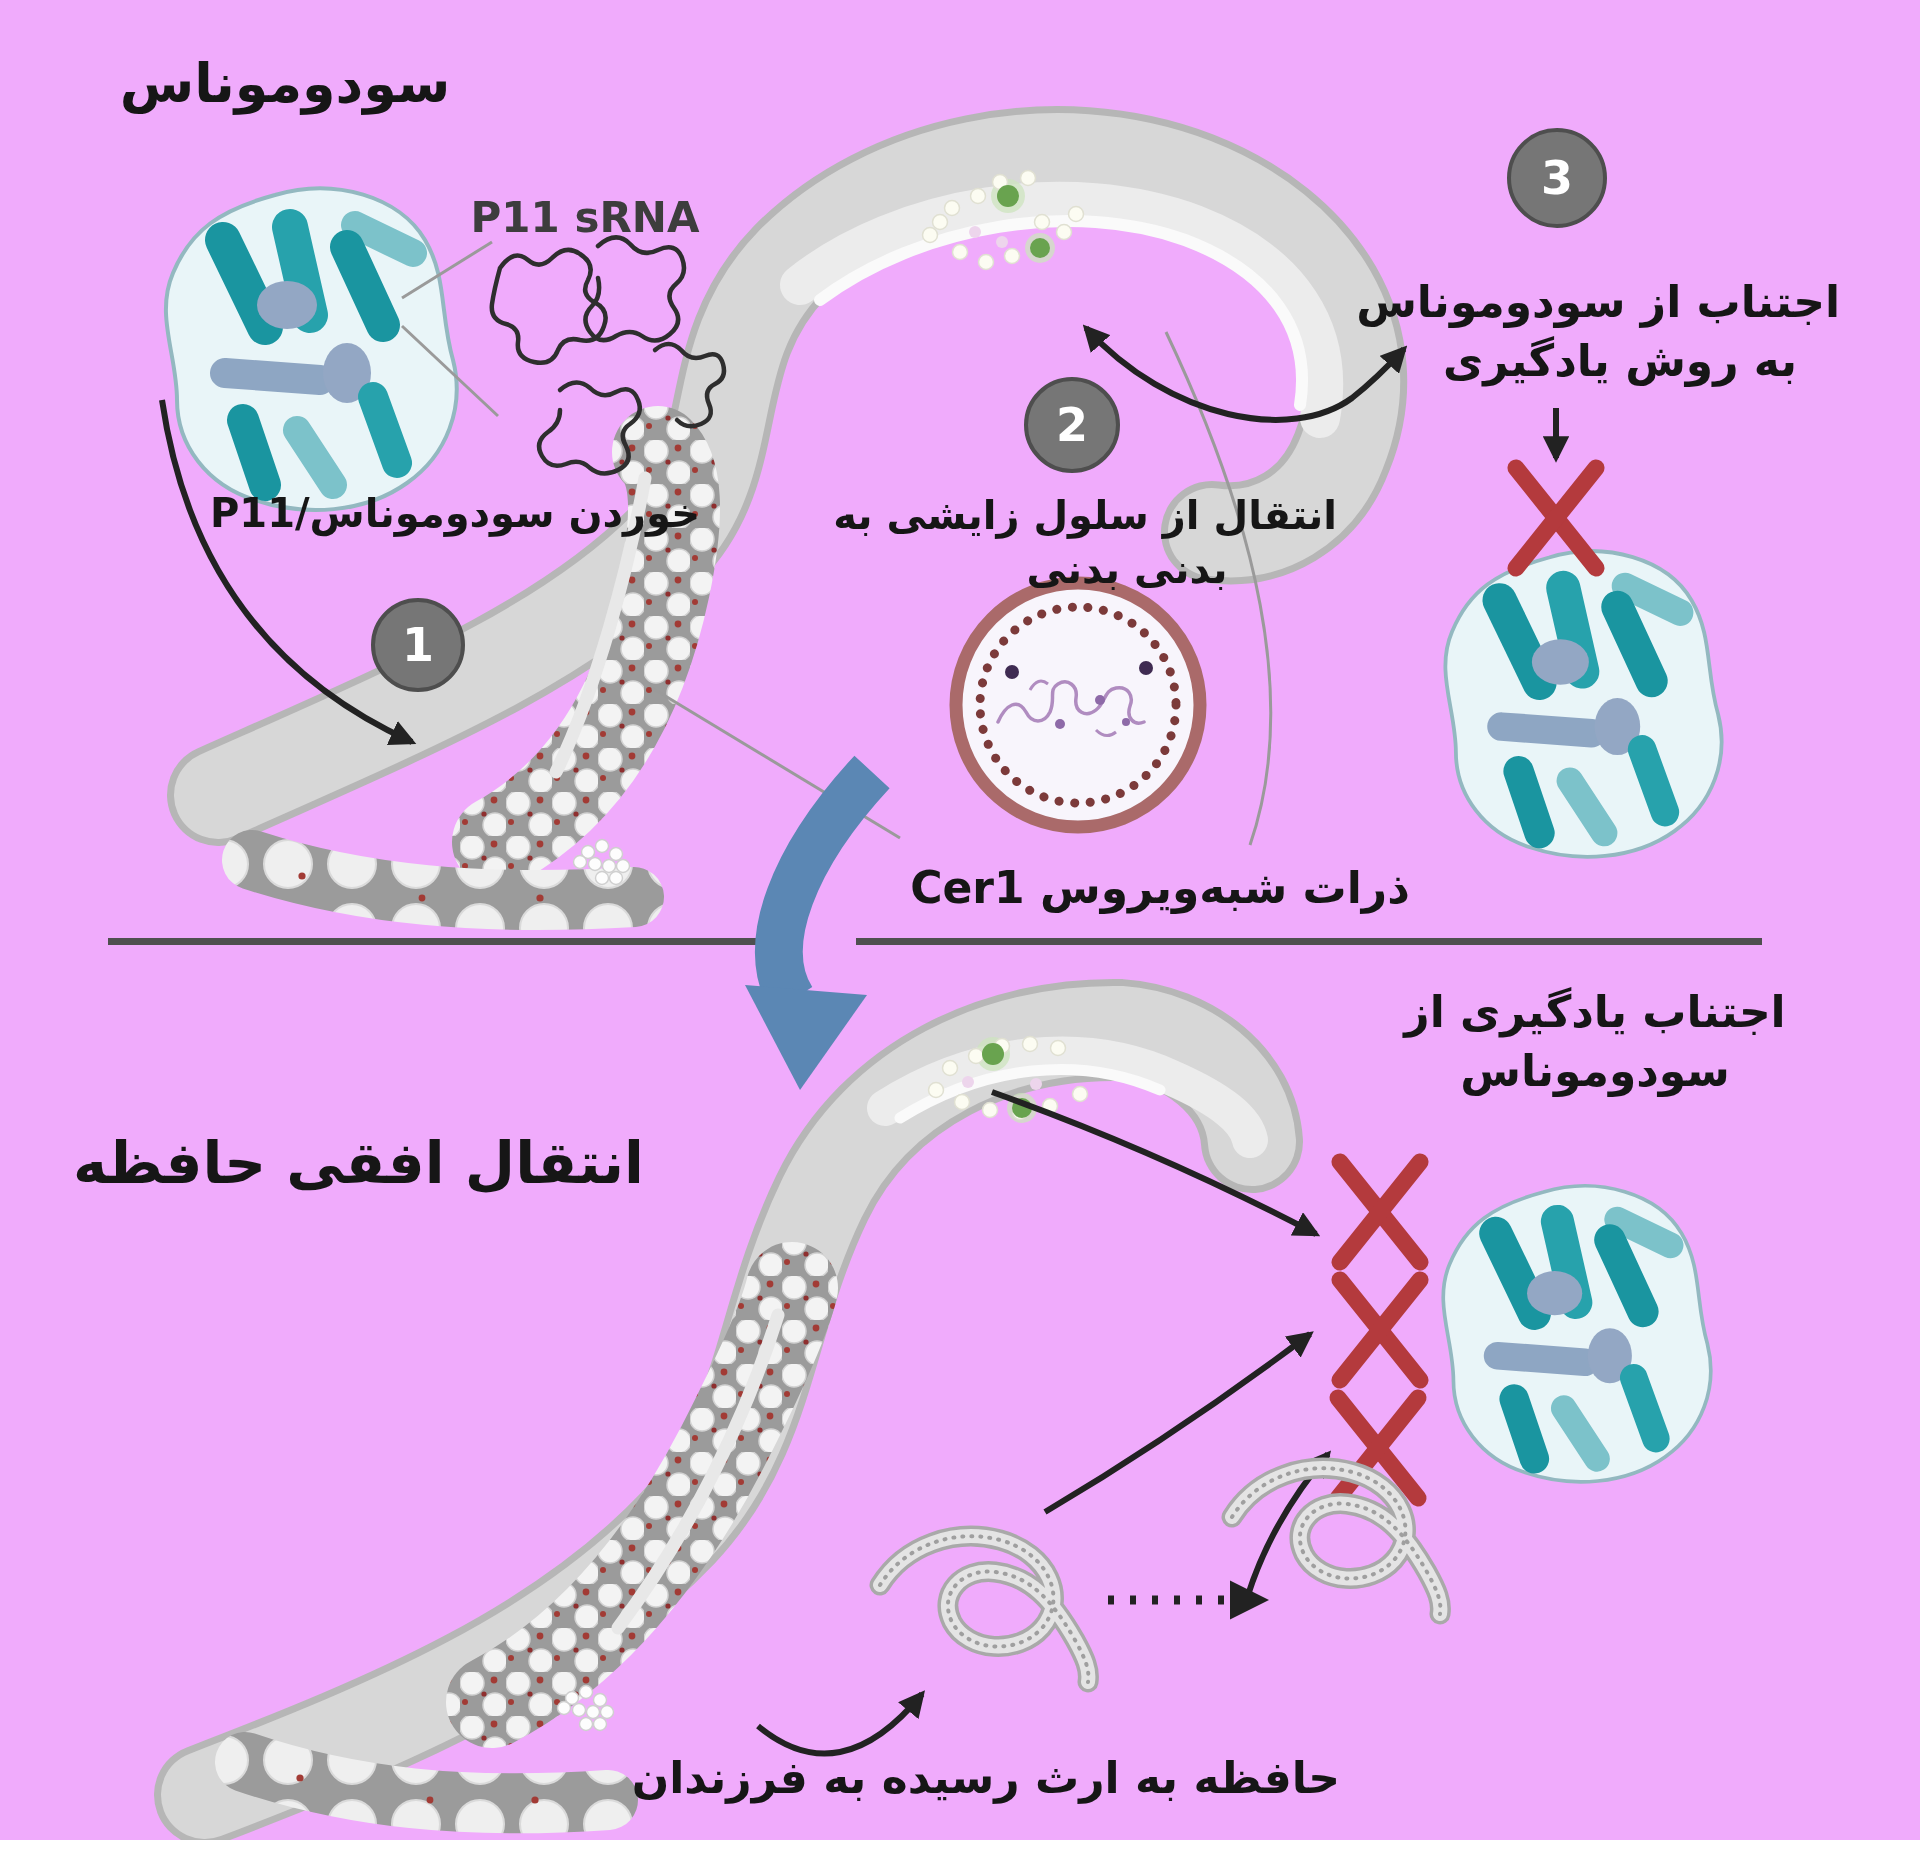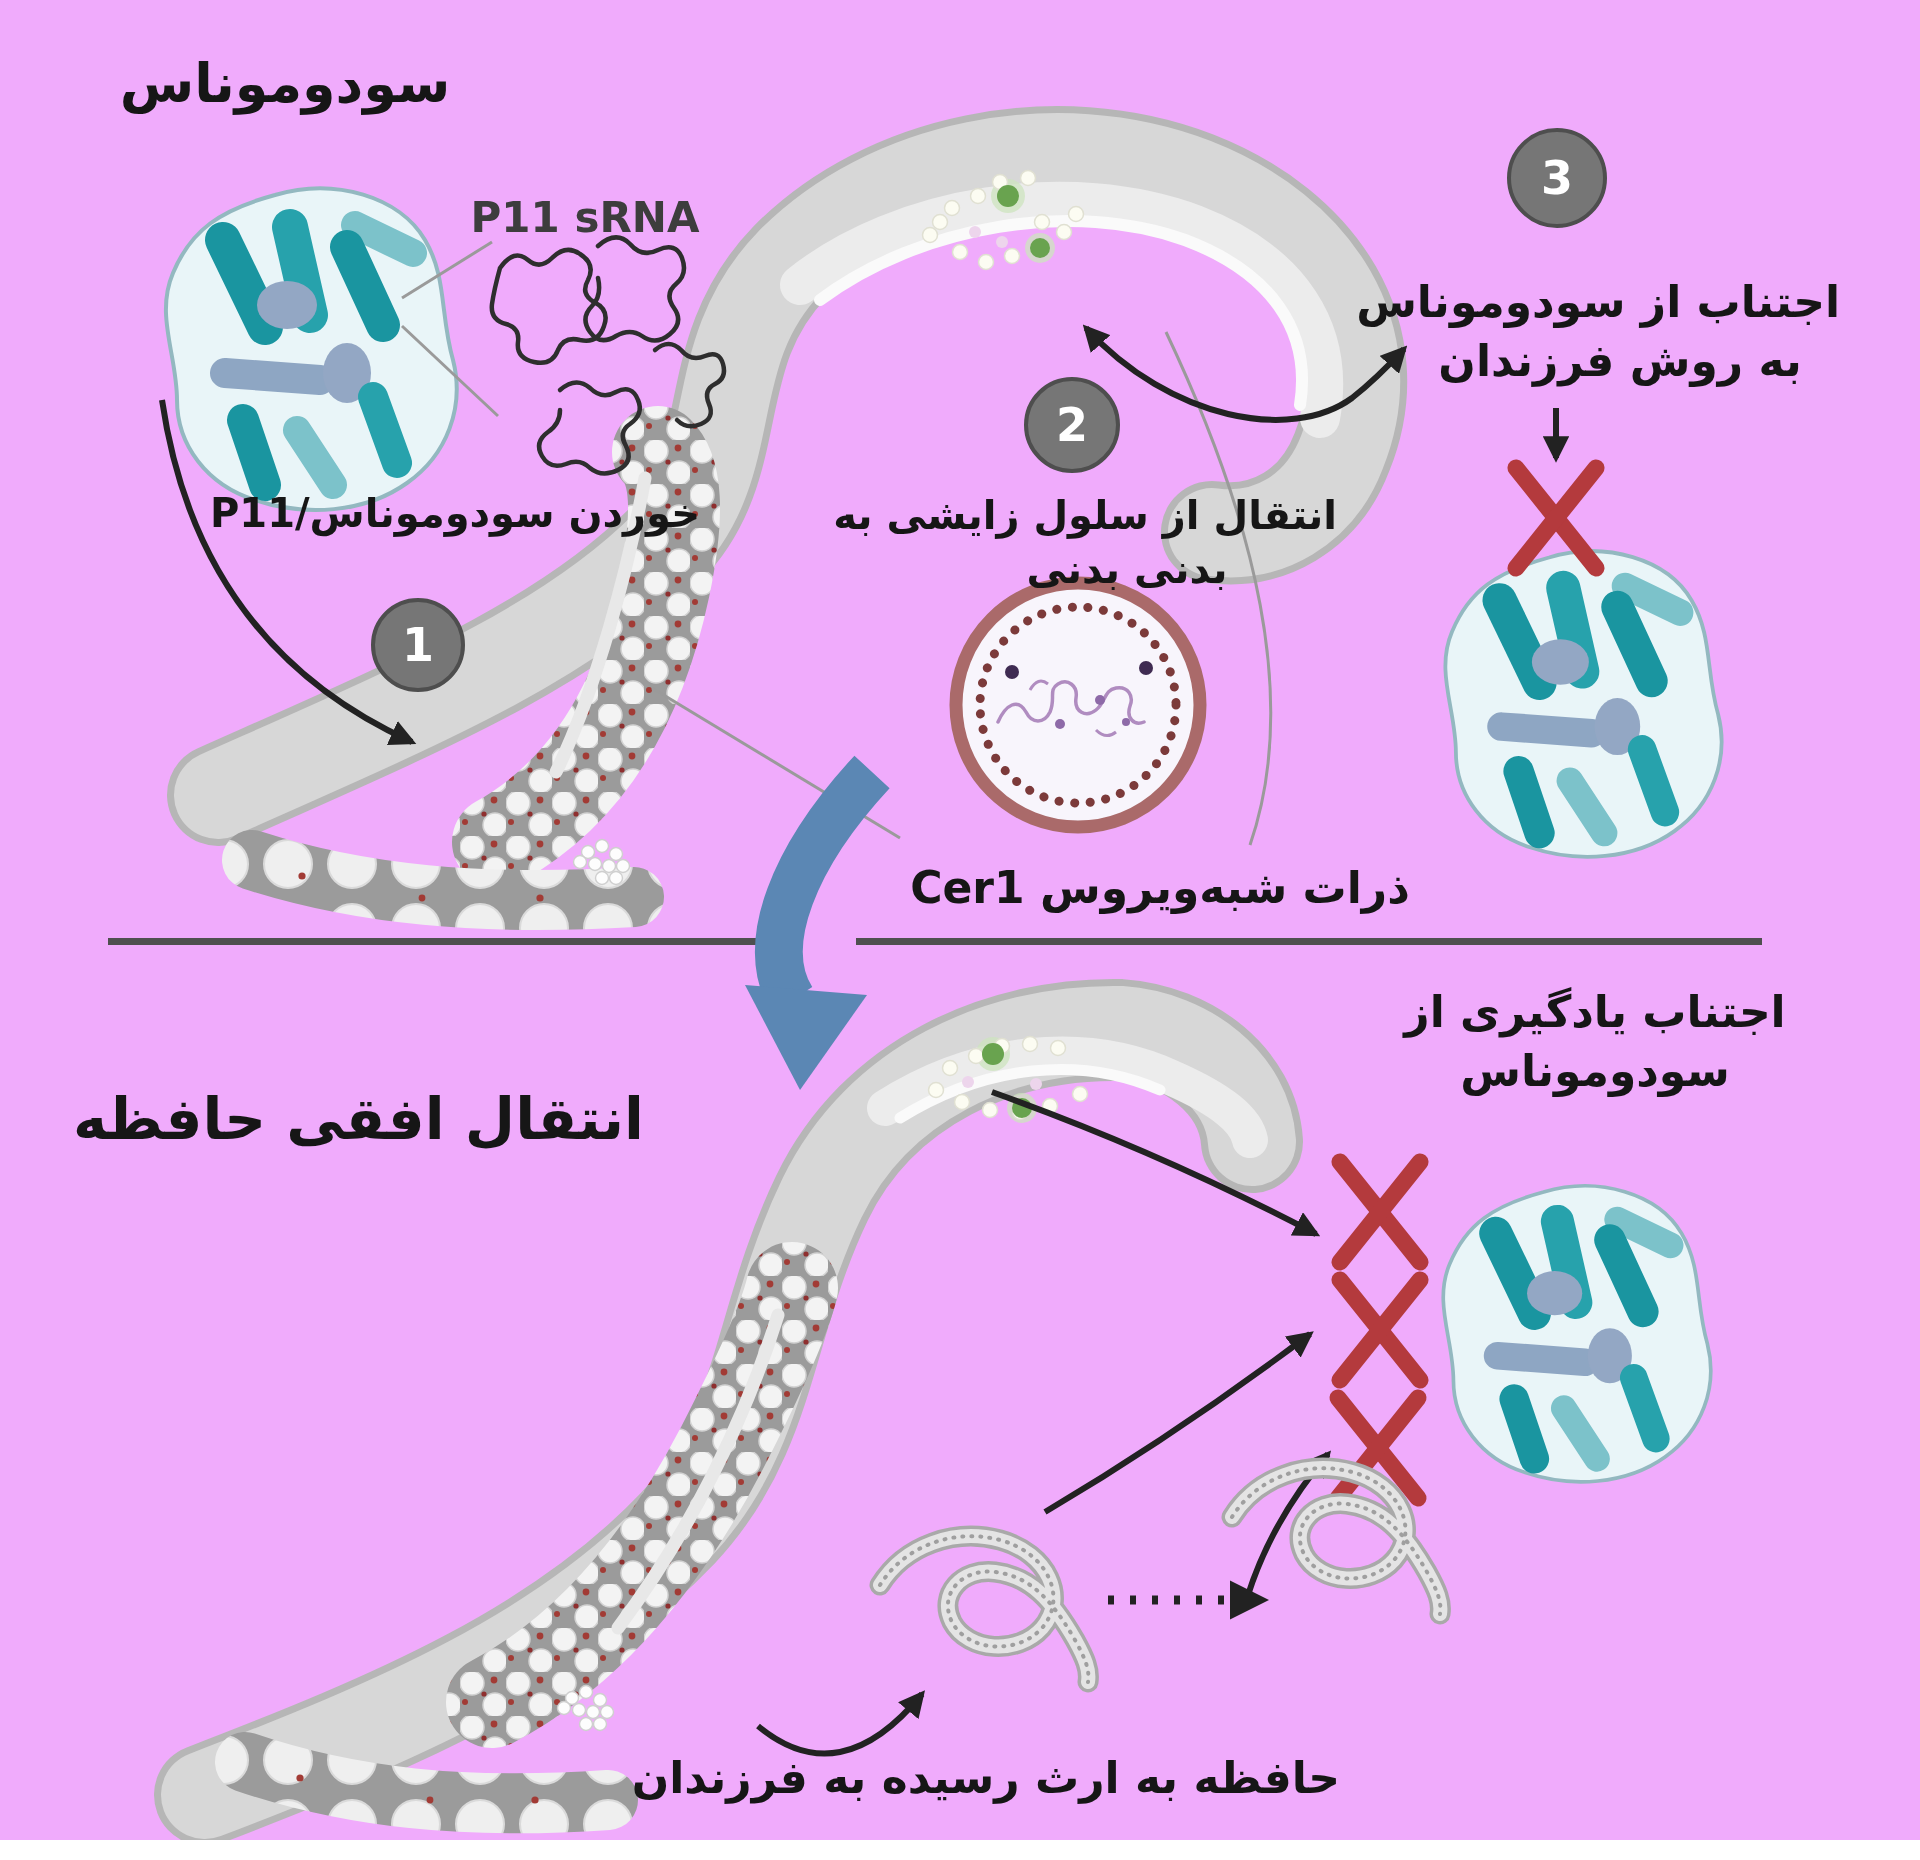--- a/index.html
+++ b/index.html
@@ -3,21 +3,21 @@
 <meta charset="utf-8">
 <style>
   html,body{margin:0;padding:0;background:#ffffff;}
   #canvas{position:relative;width:1920px;height:1840px;background:#f0abfc;overflow:hidden;
           font-family:"DejaVu Sans",sans-serif;}
   #art{position:absolute;left:0;top:0;width:1920px;height:1860px;}
   .lbl{position:absolute;font-family:"DejaVu Sans",sans-serif;font-weight:bold;color:#161616;
        text-align:center;direction:rtl;line-height:1.35;white-space:nowrap;}
   .lbl .ln{display:block;}
   .title-lg{font-size:54px;}
-  .title-xl{font-size:58px;}
+  .title-xl{font-size:58px;margin-top:44px;}
   .step-lbl{font-size:40px;}
   .step-lbl3{font-size:44px;}
   .latin{direction:ltr;font-weight:600;color:#3d3d3d;font-size:42px;}
   .step-circle{position:absolute;border-radius:50%;background:#767676;border:4px solid #4e4e4e;
        color:#ffffff;display:flex;align-items:center;justify-content:center;
        font-weight:bold;font-size:46px;box-sizing:border-box;}
 </style>
 </head>
 <body>
 
@@ -256,21 +256,21 @@
 
   <div class="step-circle" style="left:1024px;top:377px;width:96px;height:96px;">2</div>
   <div class="lbl step-lbl" style="left:917px;top:488px;width:420px;">
     <span class="ln">انتقال از سلول زایشی به</span>
     <span class="ln">بدنی بدنی</span>
   </div>
 
   <div class="step-circle" style="left:1507px;top:128px;width:100px;height:100px;">3</div>
   <div class="lbl step-lbl3" style="left:1400px;top:272px;width:440px;">
     <span class="ln">اجتناب از سودوموناس</span>
-    <span class="ln">به روش فرزندان</span>
+    <span class="ln">به روش یادگیری</span>
   </div>
 
   <div class="lbl step-lbl3" style="left:900px;top:858px;width:520px;">ذرات شبه‌ویروس Cer1</div>
 
   <div class="lbl title-xl" style="left:104px;top:1080px;width:540px;">انتقال افقی حافظه</div>
 
   <div class="lbl step-lbl3" style="left:1380px;top:982px;width:430px;">
     <span class="ln">اجتناب یادگیری از</span>
     <span class="ln">سودوموناس</span>
   </div>

